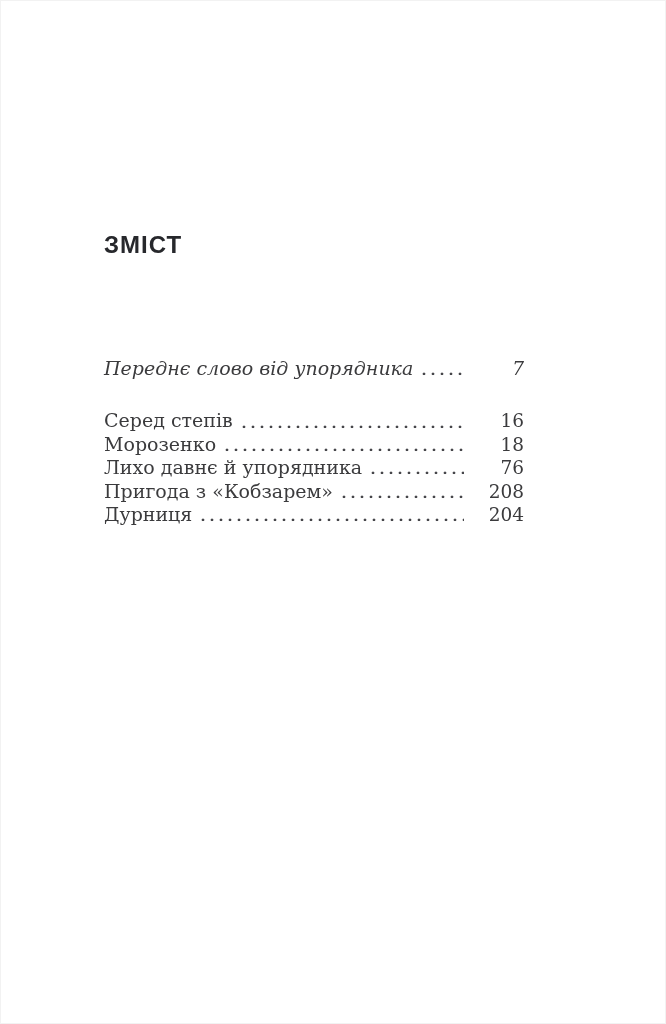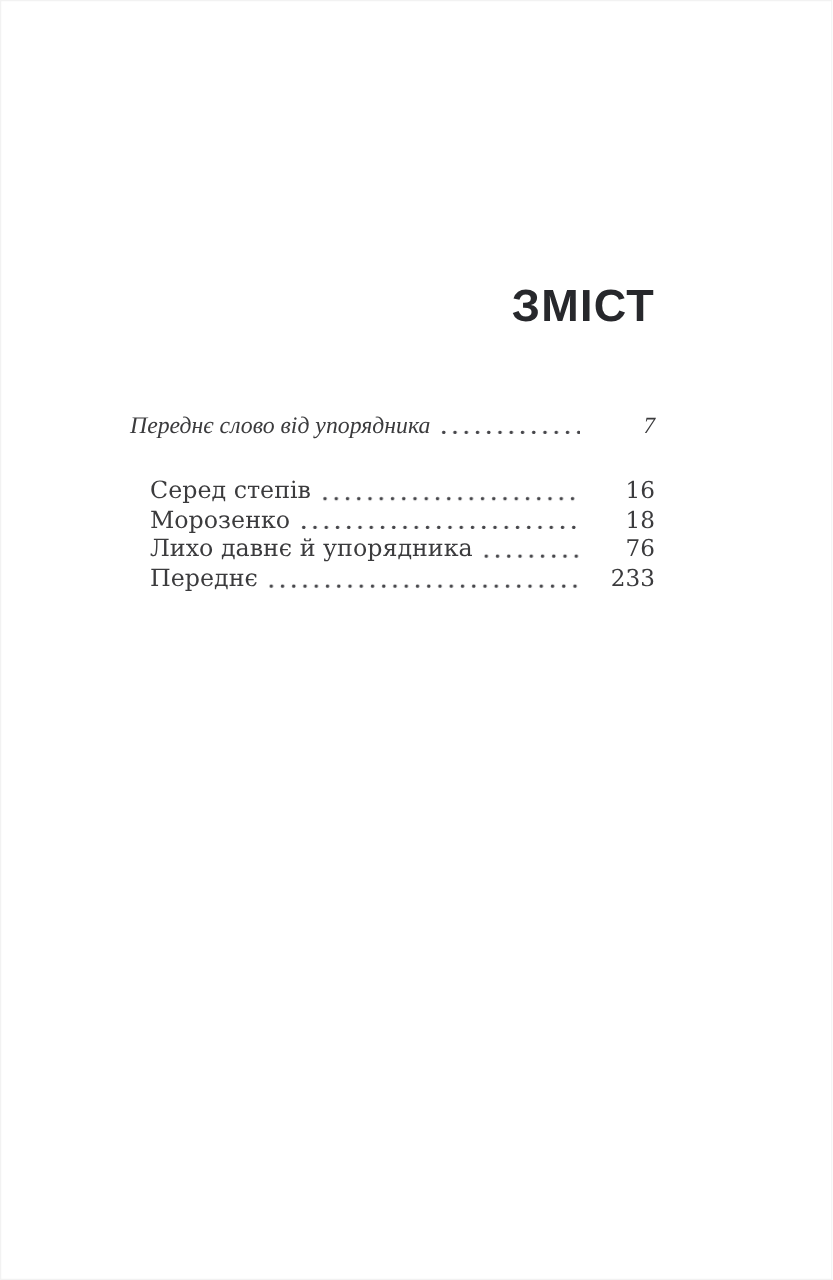--- a/index.html
+++ b/index.html
@@ -20,44 +20,42 @@
     font-family: "DejaVu Serif", serif;
   }
   .toc {
     position: absolute;
     left: 103px;
     top: 224px;
     width: 420px;
   }
   .toc-title {
     margin: 0;
-    text-align: right;
+    text-align: left;
     font-family: "Liberation Sans", sans-serif;
     font-weight: 700;
-    font-size: 36px;
+    font-size: 24px;
     line-height: 40px;
     letter-spacing: 1px;
     color: #27282c;
   }
   .toc-row {
     display: flex;
     align-items: baseline;
     height: 23.4px;
     line-height: 23.4px;
     font-size: 19px;
     color: #3b3b3d;
   }
   .preface {
-    margin-top: 64px;
+    margin-top: 92px;
     font-style: italic;
-    font-family: Liberation Serif, serif;
   }
   .entries {
     margin-top: 29px;
-    margin-left: 16px;
   }
   .row-label {
     white-space: nowrap;
   }
   .leader {
     flex: 1 1 auto;
     align-self: stretch;
     margin: 0 14px 0 9px;
     background-image: radial-gradient(circle at 2px 2px, #46464a 1.05px, rgba(0,0,0,0) 1.75px);
     background-size: 9px 4.2px;
@@ -101,22 +99,27 @@
   </div>
 
   <div class="toc-row">
     <span class="row-label">Лихо давнє й упорядника</span>
     <span class="leader"></span>
     <span class="row-page">76</span>
   </div>
 
 
 
+  <div class="toc-row">
+    <span class="row-label">Пригода з «Кобзарем»</span>
+    <span class="leader"></span>
+    <span class="row-page">208</span>
+  </div>
 
   <div class="toc-row">
-    <span class="row-label">Переднє</span>
+    <span class="row-label">Дурниця</span>
     <span class="leader"></span>
-    <span class="row-page">233</span>
+    <span class="row-page">204</span>
   </div>
 
 </div>
   </div>
 </div>
 
 </body></html>

